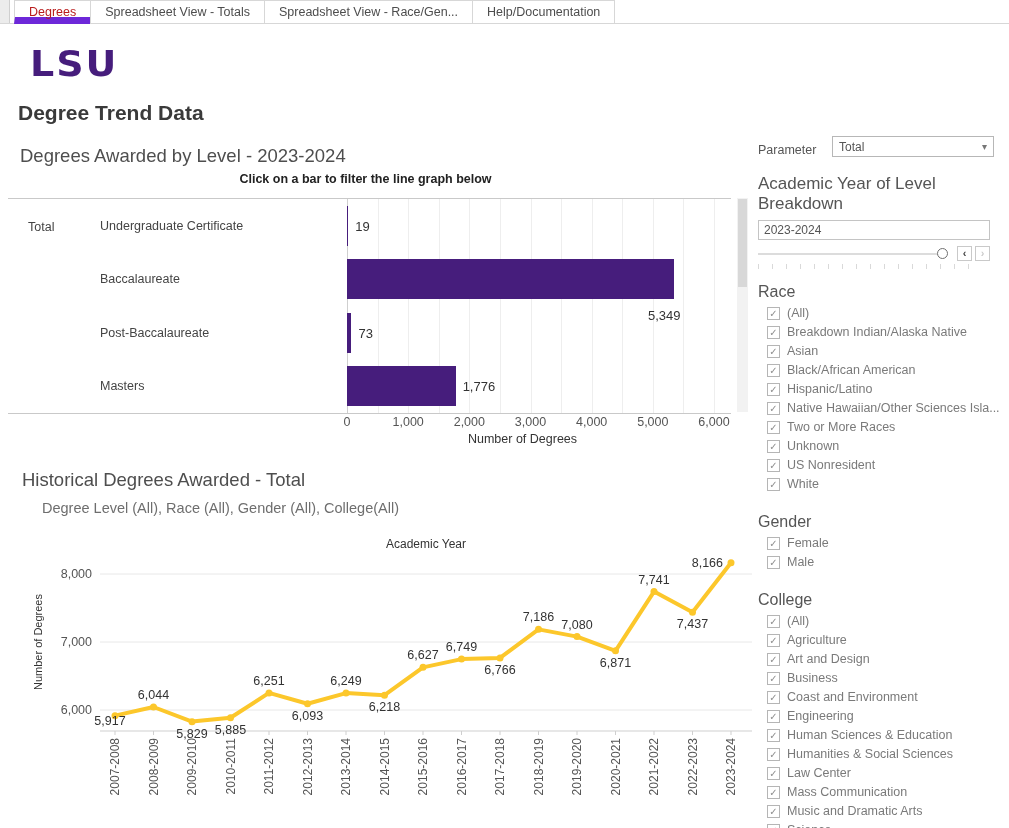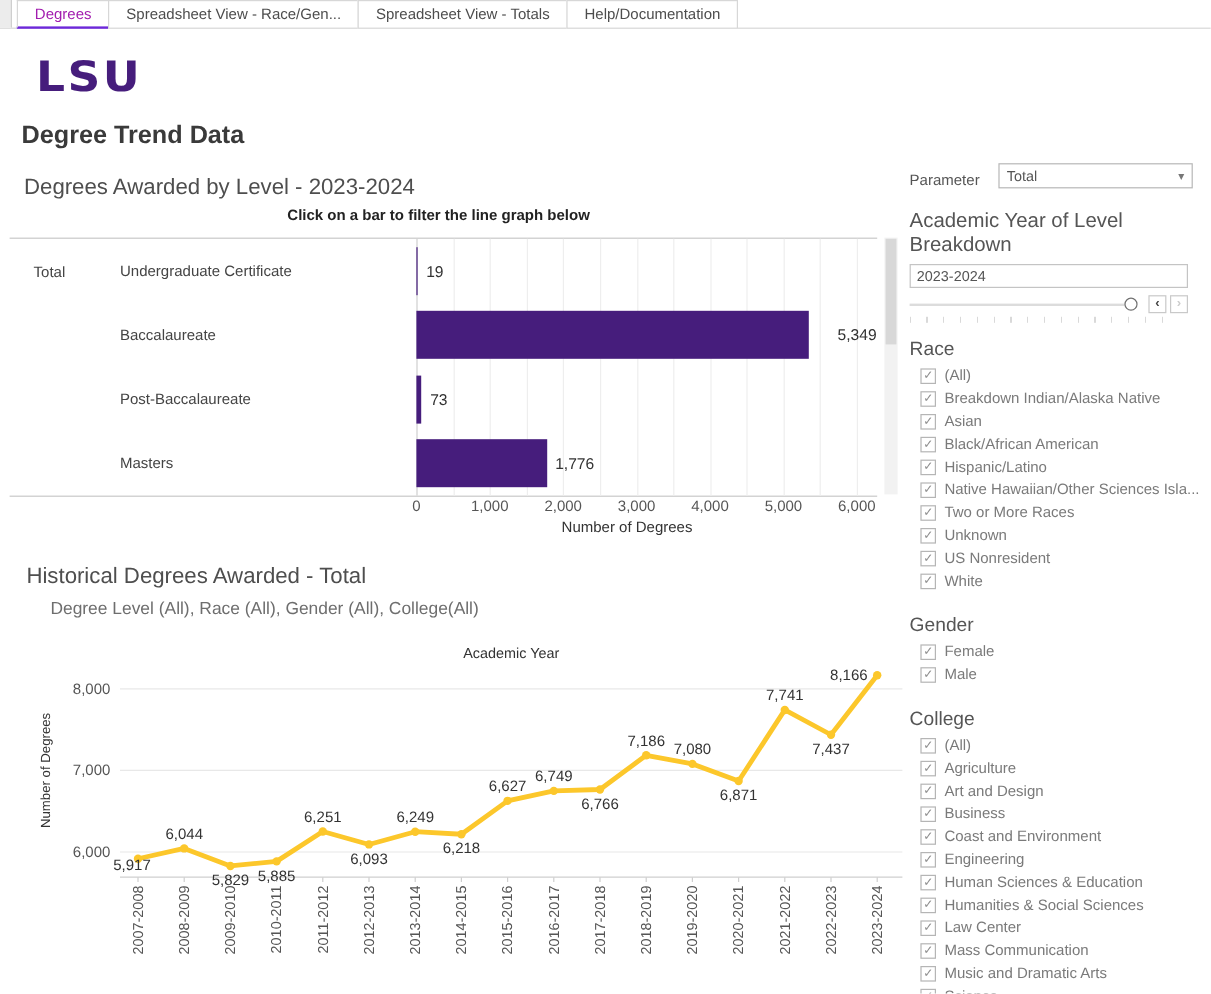--- a/index.html
+++ b/index.html
@@ -3,21 +3,21 @@
 <meta charset="utf-8">
 <style>
   html,body{margin:0;padding:0;background:#fff;}
   body{width:1009px;height:828px;font-family:"Liberation Sans",sans-serif;overflow:hidden;}
   .page{position:relative;width:1009px;height:828px;background:#fff;}
 
   
   .tabbar{position:absolute;left:0;top:0;width:1009px;height:23px;border-bottom:1px solid #d7d7d7;display:flex;align-items:stretch;background:#fff;}
   .tabstub{width:9px;background:#ececec;border-right:1px solid #cfcfcf;margin-right:5px;}
   .tab{padding:4px 14px 0 14px;font-size:12.5px;color:#4d4d4d;background:#fff;border:1px solid #d7d7d7;border-bottom:1px solid #d7d7d7;margin-left:-1px;margin-bottom:-1px;white-space:nowrap;cursor:pointer;}
-  .tab.active{border-bottom:2px solid #6d28d9;color:#a21caf;}
+  .tab.active{border-bottom:7px solid #6d28d9;color:#b91c1c;}
 
   
   .lsu{position:absolute;left:30px;top:42px;font-size:38px;font-weight:800;color:#461D7C;letter-spacing:2px;font-family:"DejaVu Sans",sans-serif;transform:scaleY(.92);}
   .page-title{position:absolute;left:18px;top:101px;font-size:21px;font-weight:700;color:#3a3a3a;}
 
   
   .bar-title{position:absolute;left:20px;top:145px;font-size:18.5px;color:#4e4e4e;}
   .bar-subtitle{position:absolute;left:0;top:172px;width:731px;text-align:center;font-size:12.5px;font-weight:700;color:#222;}
   .chartbox{position:absolute;left:8px;top:198px;width:723px;height:214px;border-top:1px solid #c9c9c9;border-bottom:1px solid #c9c9c9;}
   .group-label{position:absolute;left:20px;top:21px;font-size:12.5px;color:#444;}
@@ -59,22 +59,22 @@
   .cbl{font-size:12.5px;color:#7a7a7a;white-space:nowrap;}
 </style>
 </head>
 <body>
 
 <div class="page">
 
   <div class="tabbar">
     <div class="tabstub"></div>
   <div class="tab active">Degrees</div>
+      <div class="tab">Spreadsheet View - Totals</div>
       <div class="tab">Spreadsheet View - Race/Gen...</div>
-      <div class="tab">Spreadsheet View - Totals</div>
       <div class="tab">Help/Documentation</div>
     </div>
 
   <div class="lsu">LSU</div>
   <div class="page-title">Degree Trend Data</div>
 
   <div class="bar-title">Degrees Awarded by Level - 2023-2024</div>
   <div class="bar-subtitle">Click on a bar to filter the line graph below</div>
   <div class="chartbox">
     <div id="bar-grid">
@@ -95,21 +95,21 @@
     <div class="group-label">Total</div>
     <div id="bar-rows">
         <div class="bar-row" style="top: 0px;">
           <div class="rlabel">Undergraduate Certificate</div>
           <div class="bar" style="width: 1.16217px; background: rgb(70, 29, 124);"></div>
           <div class="rvalue" style="left: 347.162px;">19</div>
         </div>
         <div class="bar-row" style="top: 53.5px;">
           <div class="rlabel">Baccalaureate</div>
           <div class="bar" style="width: 327.18px; background: rgb(70, 29, 124);"></div>
-          <div class="rvalue" style="left: 690px;">5,349</div>
+          <div class="rvalue" style="left: 640px; margin-top: 36px;">5,349</div>
         </div>
         <div class="bar-row" style="top: 107px;">
           <div class="rlabel">Post-Baccalaureate</div>
           <div class="bar" style="width: 4.46517px; background: rgb(70, 29, 124);"></div>
           <div class="rvalue" style="left: 350.465px;">73</div>
         </div>
         <div class="bar-row" style="top: 160.5px;">
           <div class="rlabel">Masters</div>
           <div class="bar" style="width: 108.632px; background: rgb(70, 29, 124);"></div>
           <div class="rvalue" style="left: 454.632px;">1,776</div>

